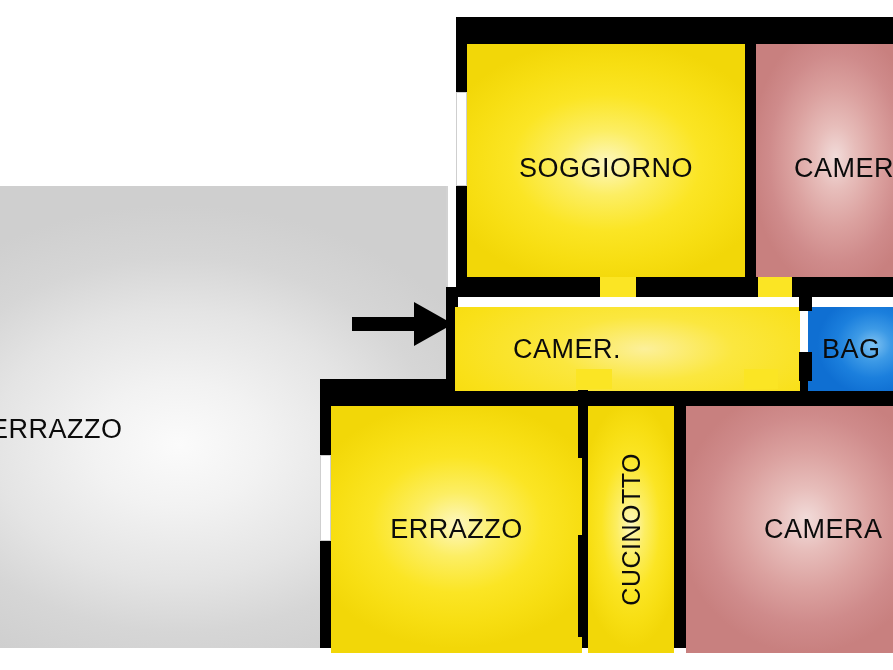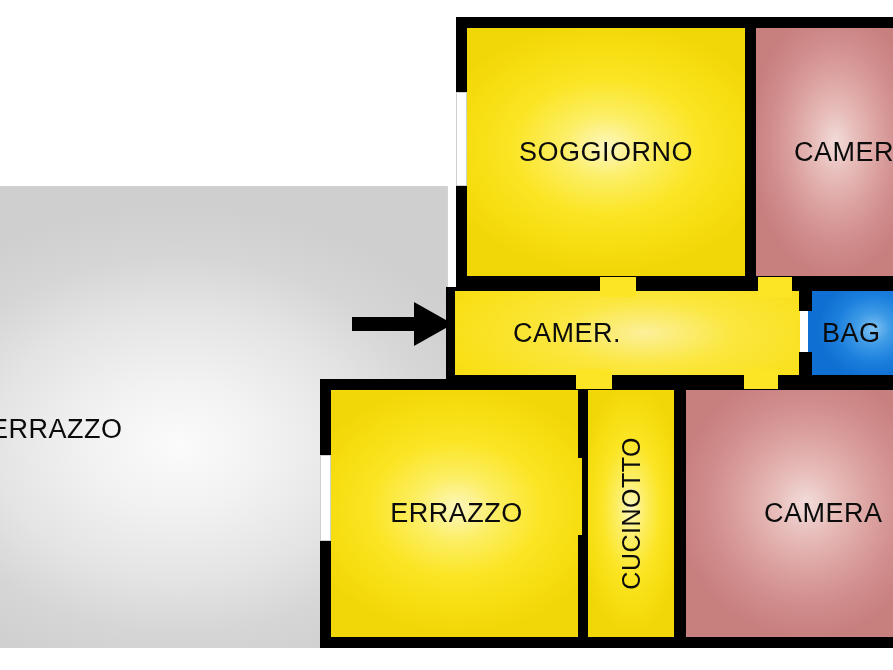--- a/index.html
+++ b/index.html
@@ -55,20 +55,21 @@
   .wall {           
     position: absolute;
     background: #000000;
   }
   .room {
     position: absolute;
     display: flex;
     align-items: center;
     justify-content: center;
     box-sizing: border-box;
+    margin-top: 16px;
   }
   .room-label {
     font-size: 27px;
     letter-spacing: .5px;
     color: #0b0b0b;
     white-space: nowrap;
     z-index: 3;
   }
   .room-label.vertical {
     writing-mode: vertical-rl;

